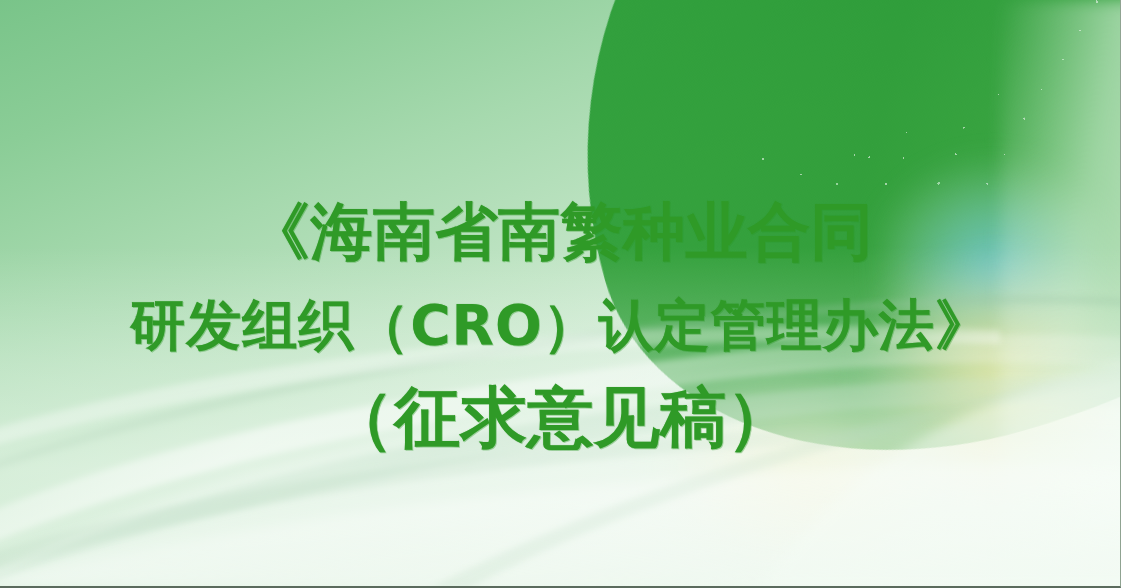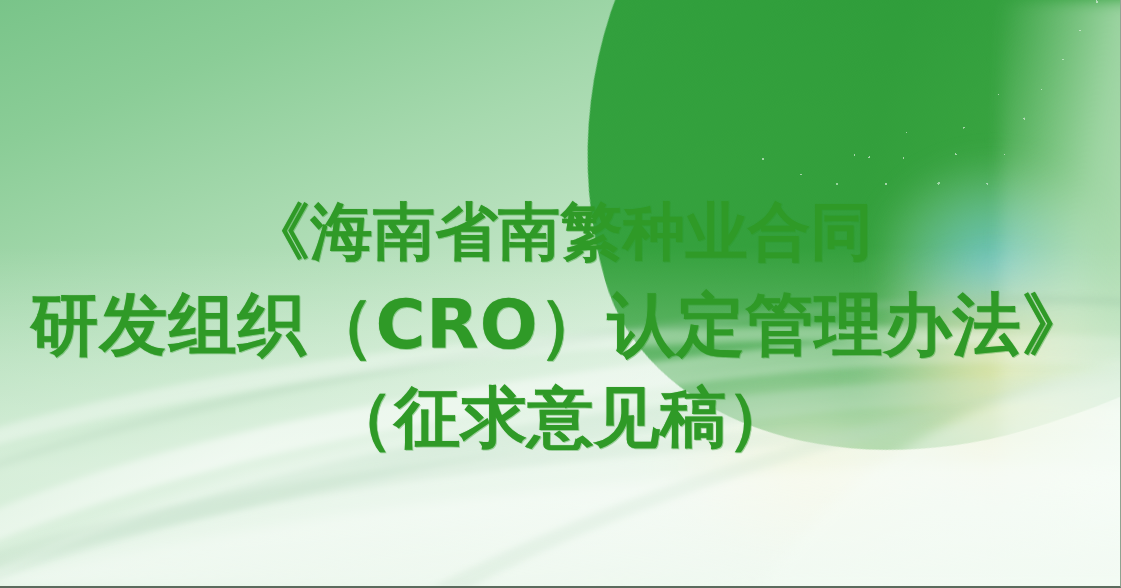--- a/index.html
+++ b/index.html
@@ -176,21 +176,21 @@
     color: #2f9a27;
     font-family: "DejaVu Sans", "Liberation Sans", sans-serif;
     font-weight: 700;
     letter-spacing: 0.5px;
     white-space: nowrap;
     text-shadow:
       0 0 1px rgba(47,154,39,0.55),
       1px 1px 0 rgba(47,154,39,0.35);
   }
   #title-line-1 { font-size: 62px; line-height: 92px; }
-  #title-line-2 { font-size: 68px; line-height: 94px; letter-spacing: 1px; }
+  #title-line-2 { font-size: 55px; line-height: 94px; letter-spacing: 1px; }
   #title-line-3 { font-size: 66px; line-height: 92px; }
 </style>
 </head>
 <body>
 
 <div id="slide">
 
   <div class="bg-layer" id="bg-base"></div>
 
   <div id="bg-blob"></div>

